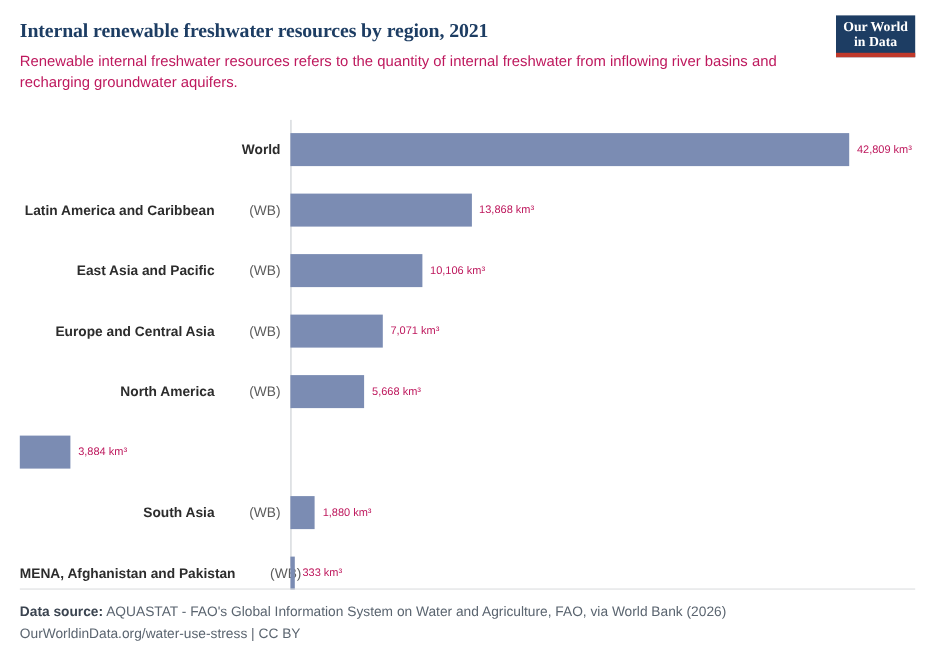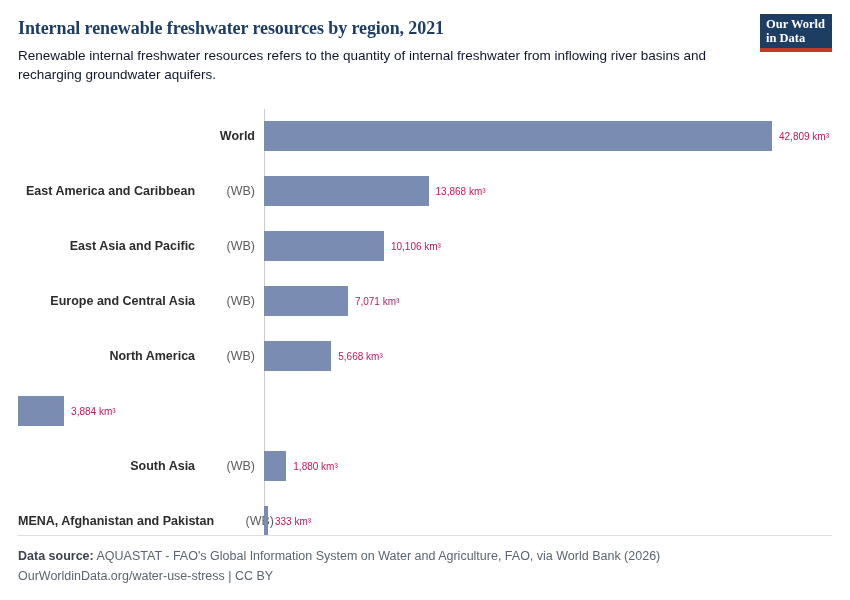--- a/index.html
+++ b/index.html
@@ -20,39 +20,40 @@
     font-family: "Liberation Serif", serif;
     font-size: 18px;
     font-weight: 700;
     color: #1d3d63;
     letter-spacing: -0.1px;
     margin: 4px 0 0 0;
     line-height: 1.15;
   }
   .subtitle {
     font-size: 13.5px;
-    color: #0f172a;
+    color: #be185d;
     line-height: 1.45;
     margin-top: 7px;
     max-width: 700px;
     font-weight: 400;
   }
   
   .logo {
     position: absolute;
     top: 14px; right: 18px;
     width: 72px; height: 38px;
     background: #1d3d63;
     color: #ffffff;
     font-family: "Liberation Serif", serif;
     font-weight: 700;
     font-size: 12.5px;
     line-height: 1.08;
     padding: 4px 6px 0 6px;
     border-bottom: 4px solid #c0392b;
+    text-align: center;
   }
   
   .chart {
     position: relative;
     margin-top: 24px;
     height: 420px;
   }
   .axis-line {
     position: absolute;
     left: 246px;
@@ -128,21 +129,21 @@
     <div class="axis-line"></div>
     <div class="rows" id="rows">
         <div class="row">
           <div class="row-label"><span>World</span></div>
           <div class="bar-wrap">
             <div class="bar" style="width: 508px; background: rgb(123, 140, 179);"></div>
             <div class="bar-value">42,809 km³</div>
           </div>
         </div>
         <div class="row">
-          <div class="row-label"><span>East America and Caribbean</span><span class="wb"> (WB)</span></div>
+          <div class="row-label"><span>Latin America and Caribbean</span><span class="wb"> (WB)</span></div>
           <div class="bar-wrap">
             <div class="bar" style="width: 164.567px; background: rgb(123, 140, 179);"></div>
             <div class="bar-value">13,868 km³</div>
           </div>
         </div>
         <div class="row">
           <div class="row-label"><span>East Asia and Pacific</span><span class="wb"> (WB)</span></div>
           <div class="bar-wrap">
             <div class="bar" style="width: 119.925px; background: rgb(123, 140, 179);"></div>
             <div class="bar-value">10,106 km³</div>

